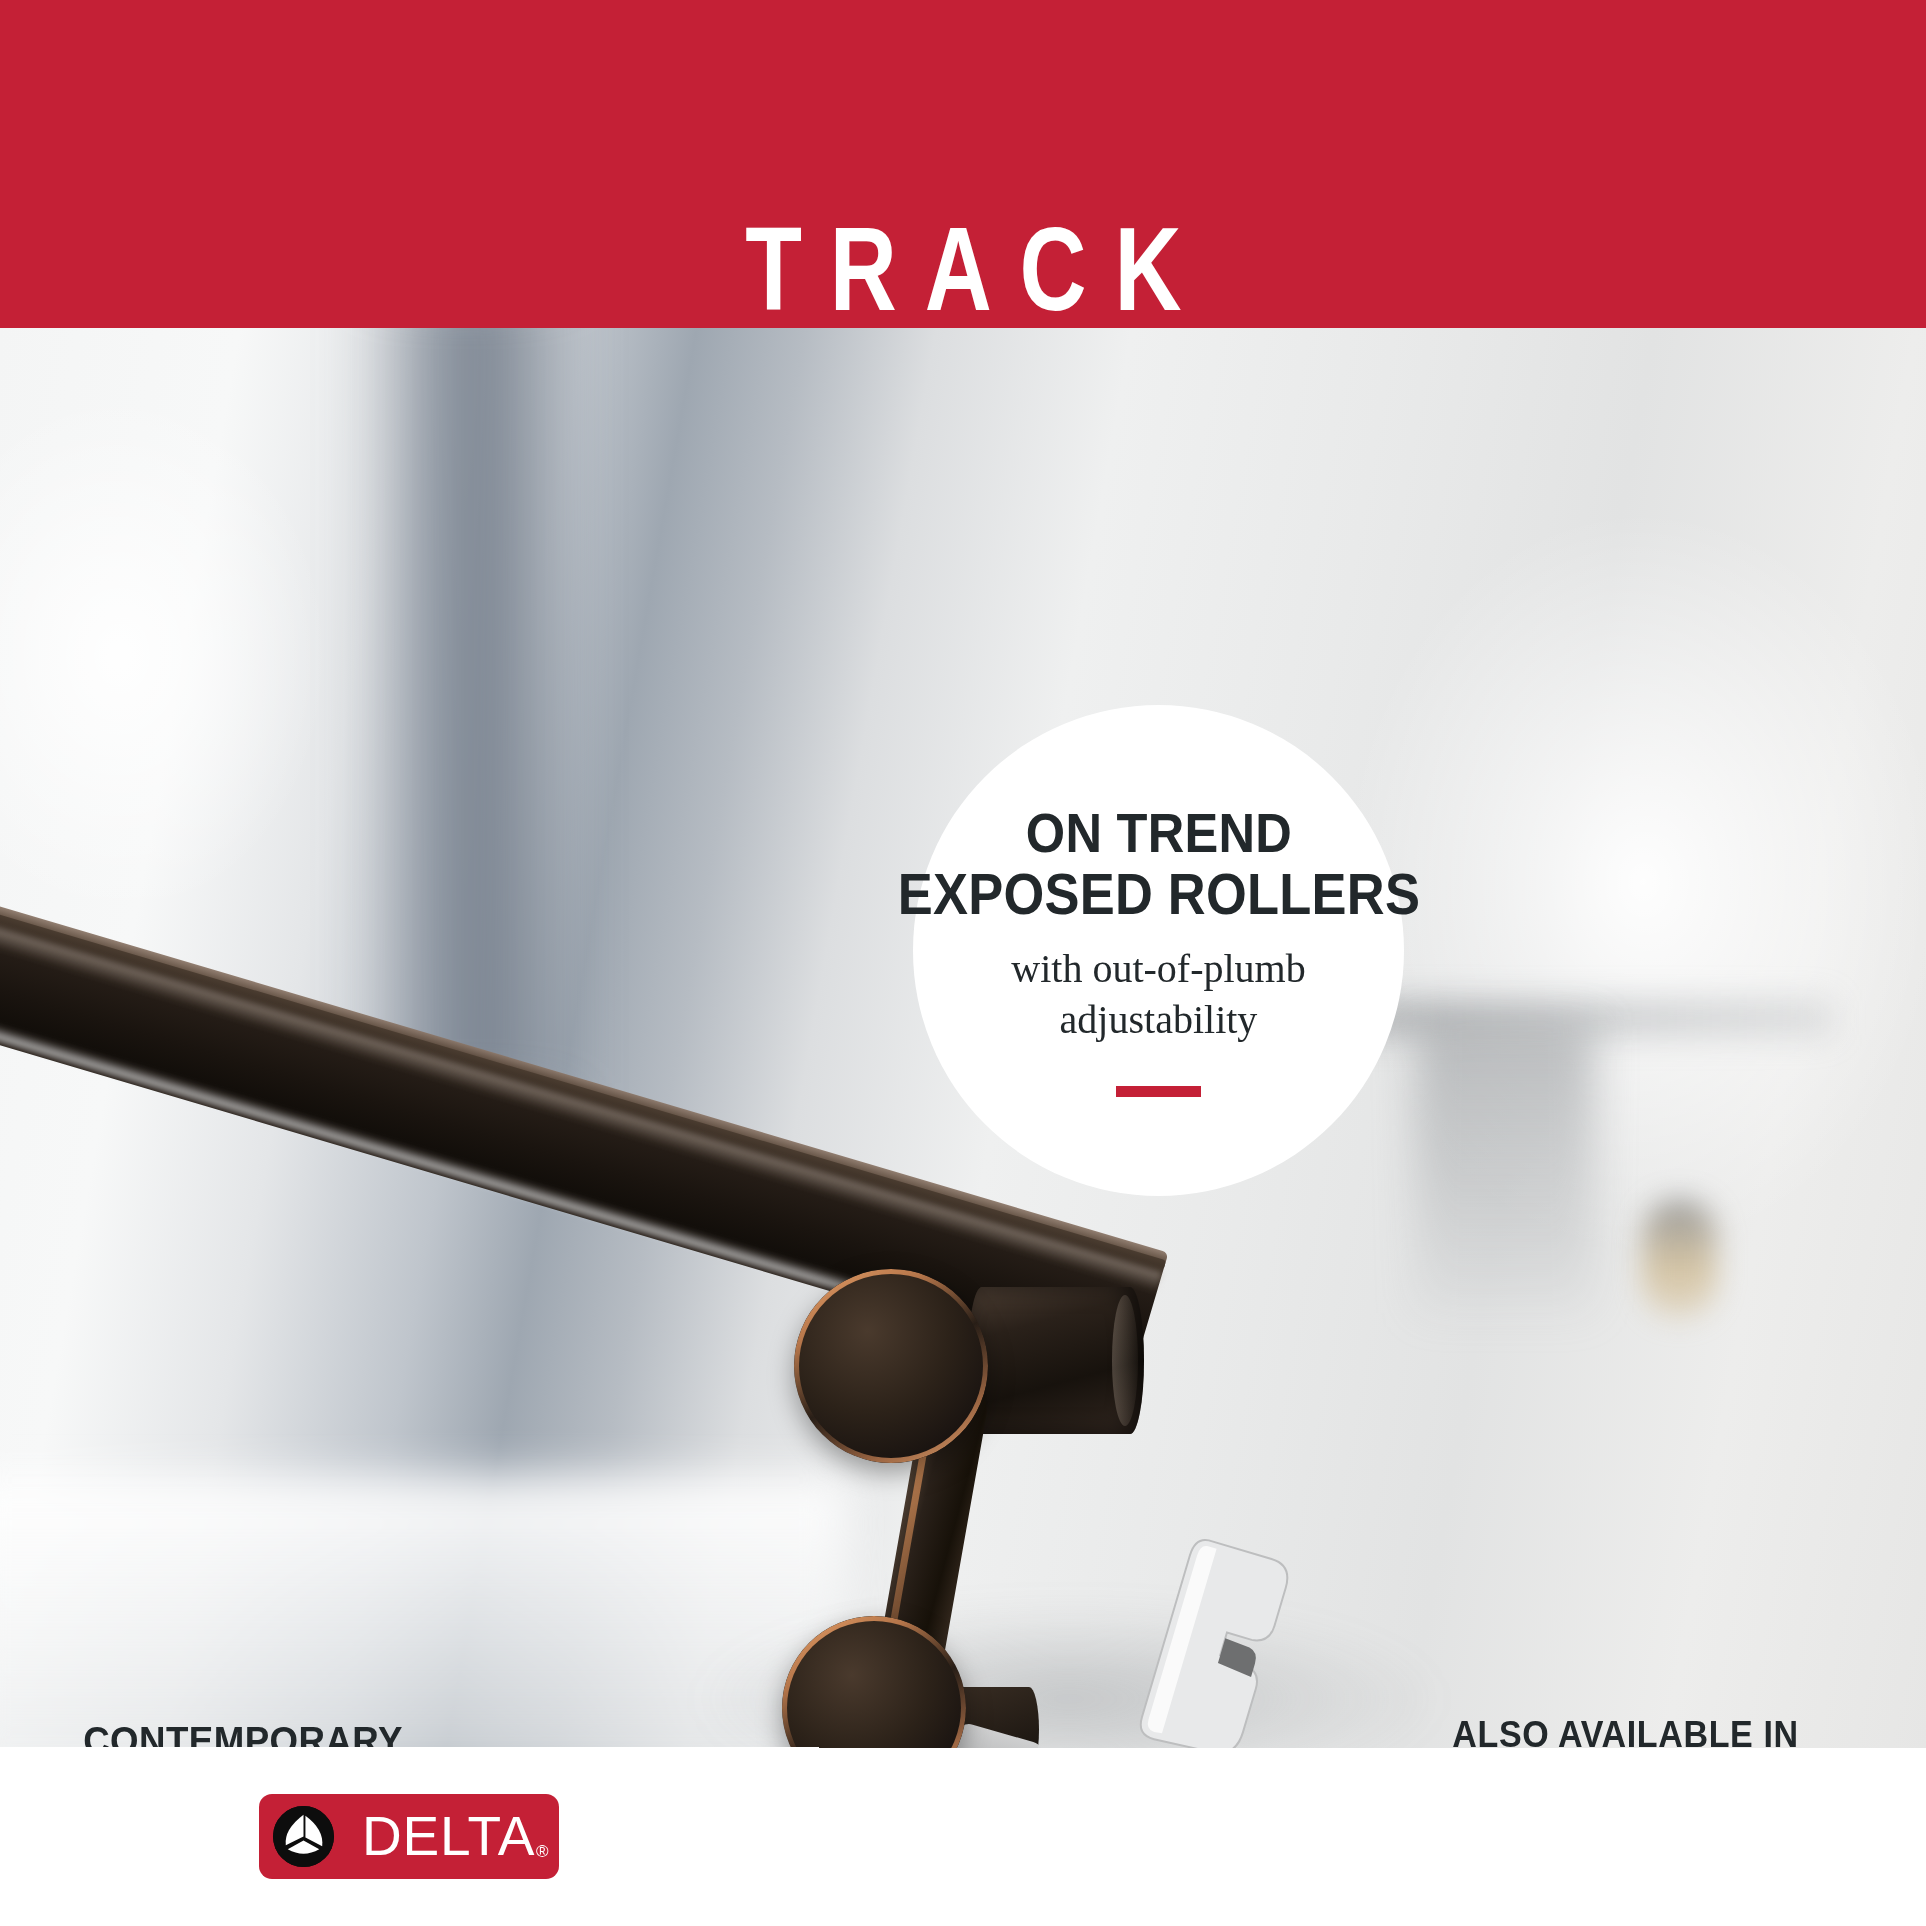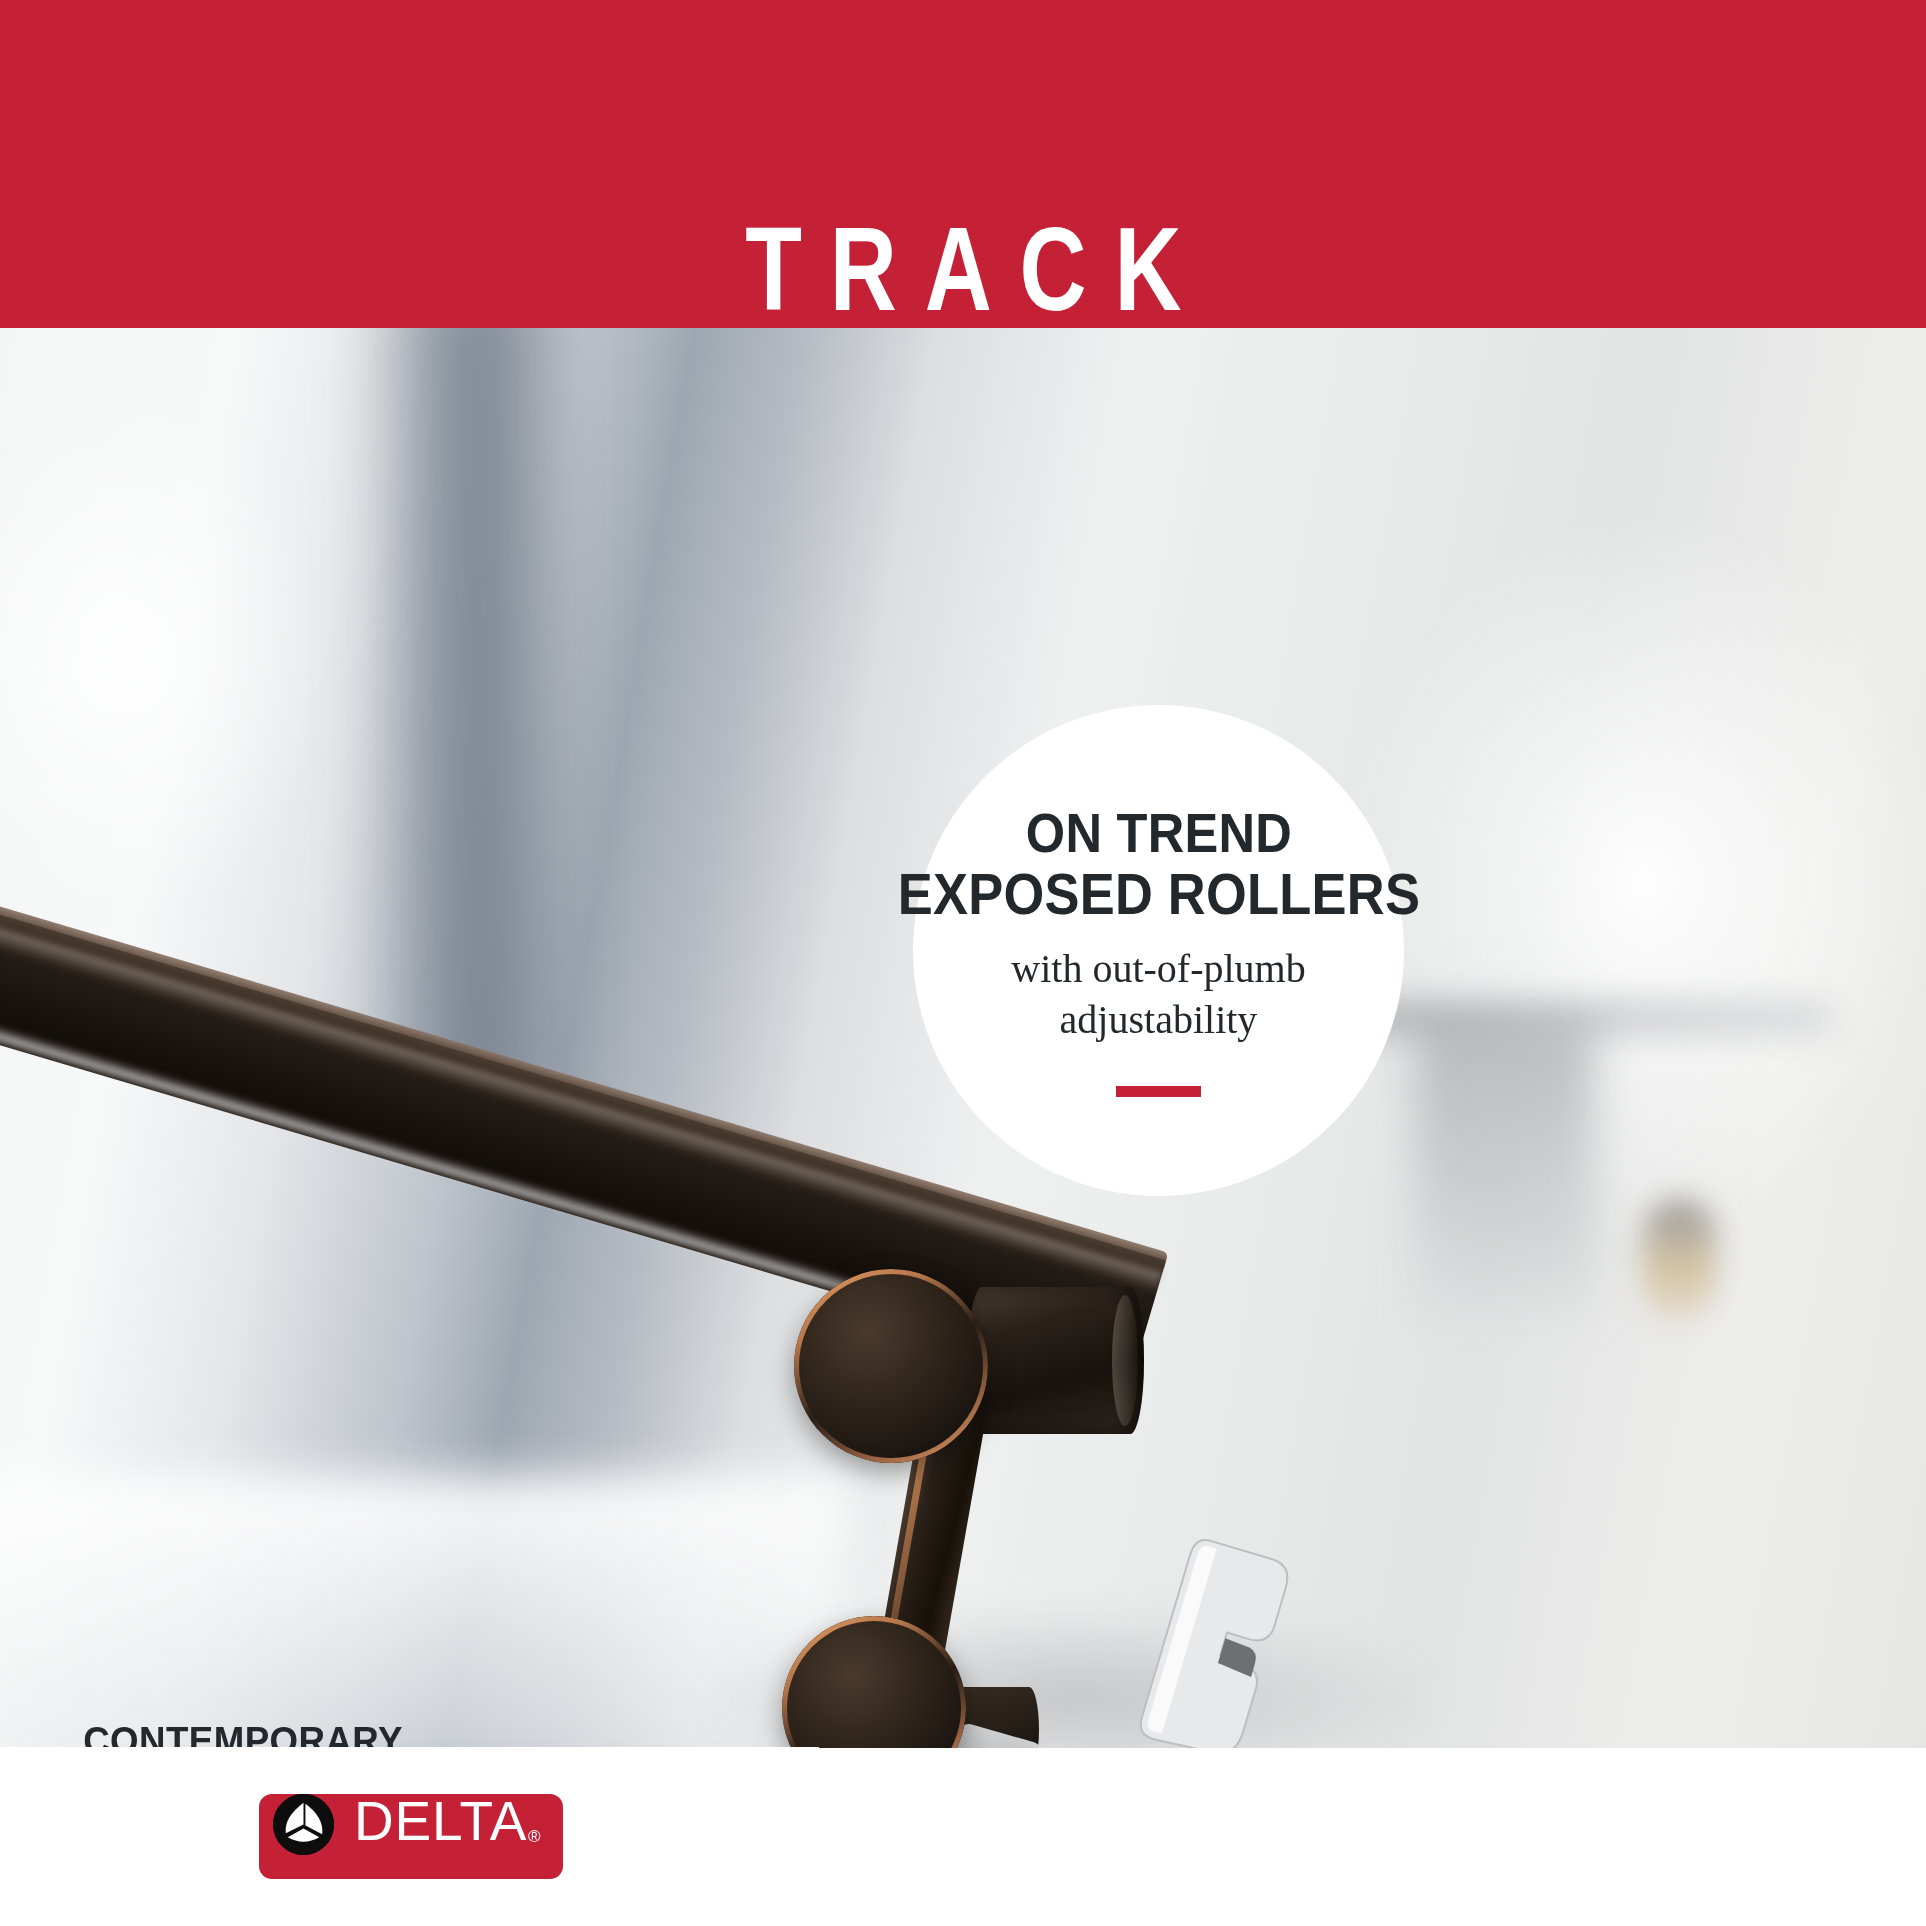--- a/index.html
+++ b/index.html
@@ -275,23 +275,23 @@
     letter-spacing:0.09em;
     transform:scaleX(0.88);
     white-space:nowrap;
   }
   
   .delta-logo {
     margin-left:259px;
     height:85px;
     background:#C42036;
     border-radius:13px;
-    display:flex; align-items:flex-start;
-    padding:0 22px 0 14px;
-    gap:20px;
+    display:flex; align-items:center;
+    padding:0 10px 0 14px;
+    gap:28px;
   }
   .delta-mark {
     width:61px; height:61px;
     border-radius:50%;
     background:#0D0D0D;
     position:relative;
     flex:0 0 auto;
   }
   .delta-mark svg { position:absolute; left:0; top:0; }
   .delta-word {
@@ -361,20 +361,24 @@
         <div>adjustability</div>
       </div>
       <div class="badge-rule"></div>
     </div>
 
     <div class="caption-left">
       <div>CONTEMPORARY</div>
 
     </div>
 
+    <div class="finishes">
+      <div class="finishes-title">ALSO AVAILABLE IN</div>
+
+    </div>
   </div>
 
   <div class="footer">
     <div class="footer-left">
       <div class="delta-logo">
         <div class="delta-mark">
           <svg width="61" height="61" viewBox="0 0 62 62">
             <circle cx="31" cy="31" r="31" fill="#0D0D0D"></circle>
             <path d="M31 9 L31 31 L13 40 Q11 24 31 9 Z" fill="#FFFFFF"></path>
             <path d="M31 9 L31 31 L49 40 Q51 24 31 9 Z" fill="#FFFFFF" opacity="0.0"></path>

